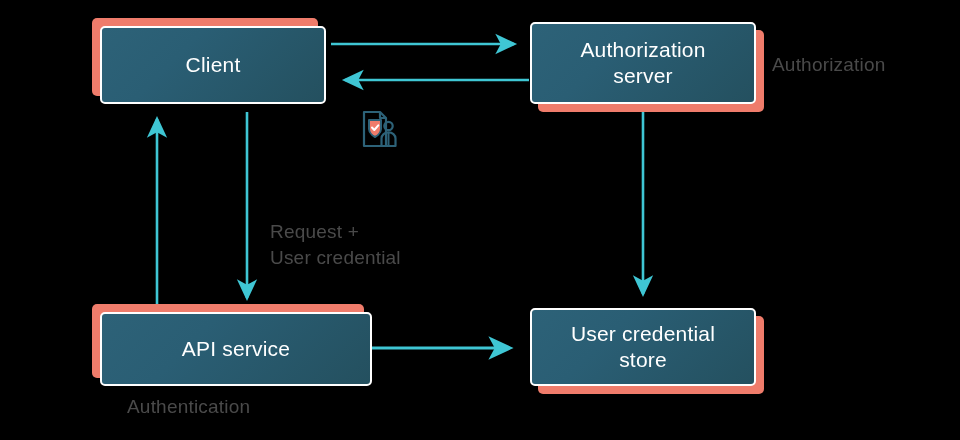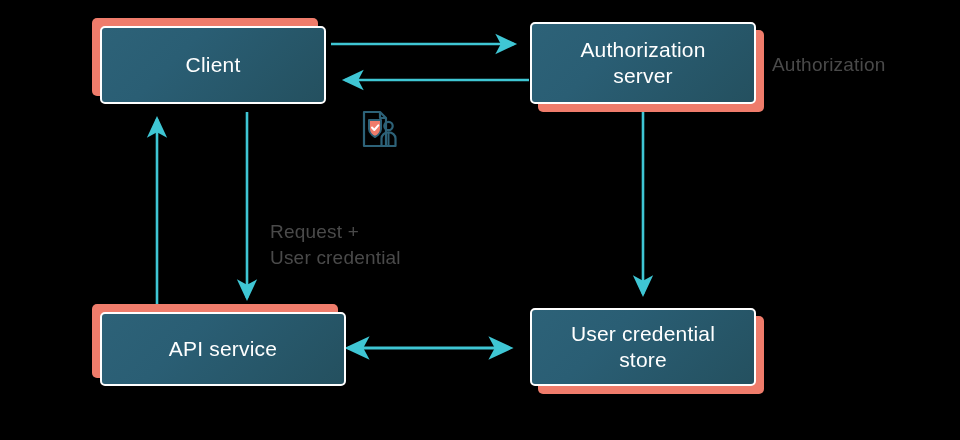--- a/index.html
+++ b/index.html
@@ -50,21 +50,21 @@
     white-space: pre-line;
     padding: 0 8px;
   }
   
   .off-up-left .shadow   { transform: translate(-8px, -8px); }
   .off-down-right .shadow{ transform: translate( 8px,  8px); }
 
   
   #node-client          { left: 100px; top: 26px;  width: 226px; height: 78px; }
   #node-auth-server     { left: 530px; top: 22px;  width: 226px; height: 82px; }
-  #node-api-service     { left: 100px; top: 312px; width: 246px; height: 74px; }
+  #node-api-service     { left: 100px; top: 312px; width: 272px; height: 74px; }
   #node-cred-store      { left: 530px; top: 308px; width: 226px; height: 78px; }
 
   
   #arrows {
     position: absolute;
     left: 0; top: 0;
     width: 960px;
     height: 440px;
     pointer-events: none;
   }
@@ -173,18 +173,19 @@
     <path d="M12 13 h12 v9 c0 5 -6 8 -6 8 s-6 -3 -6 -8 z" fill="#ef7c6b" stroke="#2d6278" stroke-width="2" stroke-linejoin="round"></path>
     <path d="M15 20.5 l2.3 2.5 l4 -4.7" fill="none" stroke="#ffffff" stroke-width="2" stroke-linecap="round" stroke-linejoin="round"></path>
 
     <circle cx="31.5" cy="19" r="4.2" fill="none" stroke="#2d6278" stroke-width="2.2"></circle>
     <path d="M24.5 39 v-7.5 c0 -3.6 3.1 -6.2 7 -6.2 s7 2.6 7 6.2 V39 z" fill="none" stroke="#2d6278" stroke-width="2.2" stroke-linejoin="round"></path>
     <path d="M31.5 25.5 v13.5" stroke="#2d6278" stroke-width="2"></path>
   </svg>
 
   <div class="annot" id="annot-authorization">Authorization</div>
 
+  <div class="annot" id="annot-authentication">Authentication</div>
 
   <div class="annot" id="annot-request-cred">Request +
 User credential</div>
 
 
 </div>
 
 </body></html>

